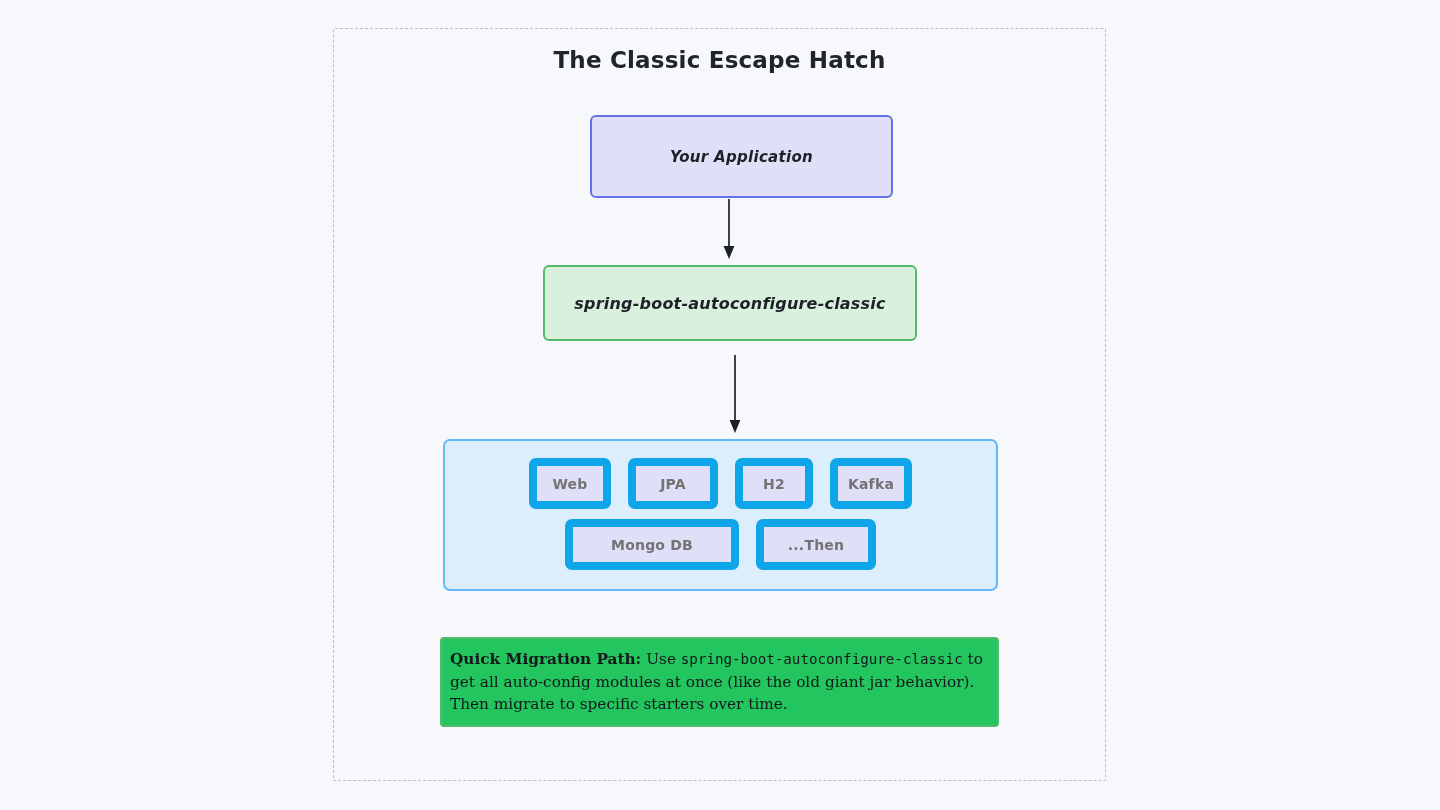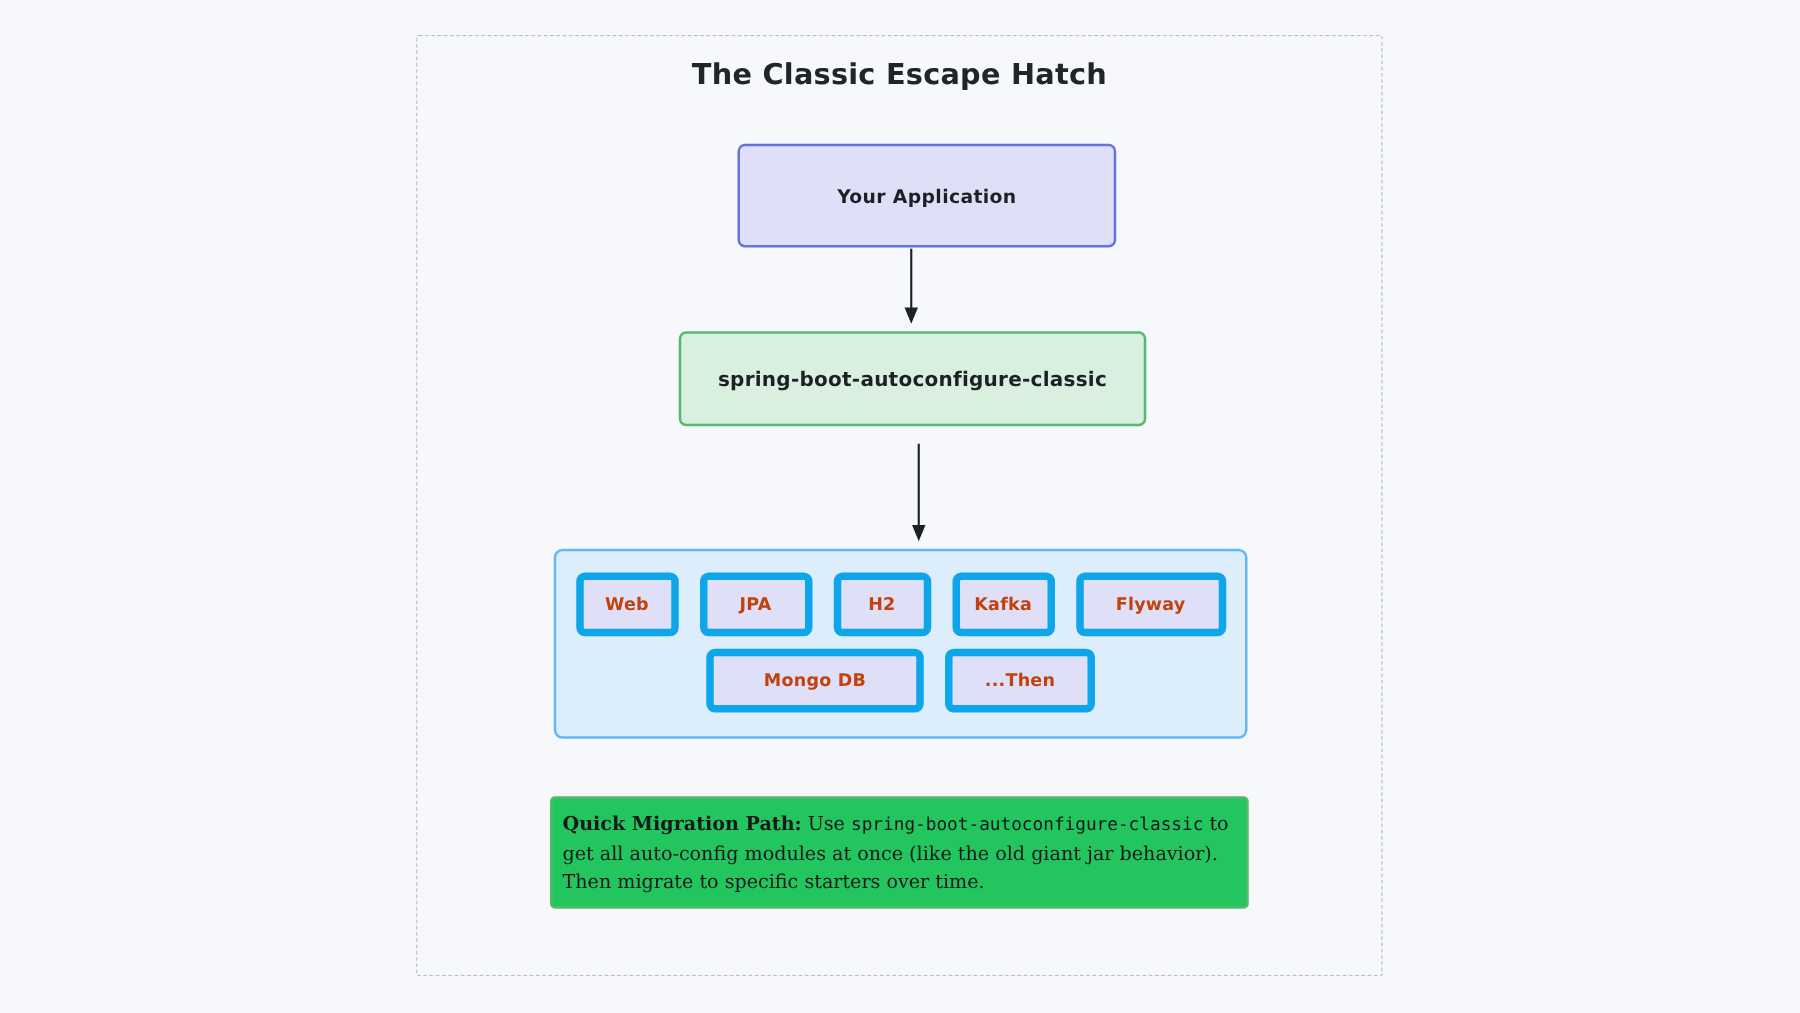--- a/index.html
+++ b/index.html
@@ -51,20 +51,21 @@
   .node {
     position: absolute;
     box-sizing: border-box;
     display: flex;
     align-items: center;
     justify-content: center;
     font-family: "DejaVu Sans", sans-serif;
     font-weight: bold;
     color: #1d2026;
     text-align: center;
+    font-style: italic;
   }
 
   .node-app {
     left: 590px;
     top: 115px;
     width: 303px;
     height: 83px;
     background: #dfe0f7;
     border: 2.2px solid #6472e3;
     border-radius: 6px;
@@ -107,29 +108,29 @@
     display: flex;
     justify-content: center;
     gap: 17px;
     margin-bottom: 10px;
   }
 
   .chip {
     box-sizing: border-box;
     height: 51px;
     background: #dfe0f7;
-    border: 6px solid #0ea5e9;
+    border: 8px solid #0ea5e9;
     border-radius: 7px;
     display: flex;
     align-items: center;
     justify-content: center;
     font-family: "DejaVu Sans", sans-serif;
     font-weight: bold;
     font-size: 14px;
-    color: #c2410c;
+    color: #737373;
     letter-spacing: 0.2px;
     white-space: nowrap;
   }
 
   .chip-w1 { width: 82px; }
   .chip-w2 { width: 90px; }
   .chip-w3 { width: 78px; }
   .chip-w4 { width: 82px; }
   .chip-w5 { width: 120px; }
   .chip-w6 { width: 174px; }
@@ -196,23 +197,20 @@
       </div>
       <div class="chip chip-w2">
         <span>JPA</span>
       </div>
       <div class="chip chip-w3">
         <span>H2</span>
       </div>
       <div class="chip chip-w4">
         <span>Kafka</span>
       </div>
-      <div class="chip chip-w5">
-        <span>Flyway</span>
-      </div>
     </div>
 
     <div class="modules-row">
       <div class="chip chip-w6">
         <span>Mongo DB</span>
       </div>
       <div class="chip chip-w8">
         <span>...Then</span>
       </div>
     </div>

